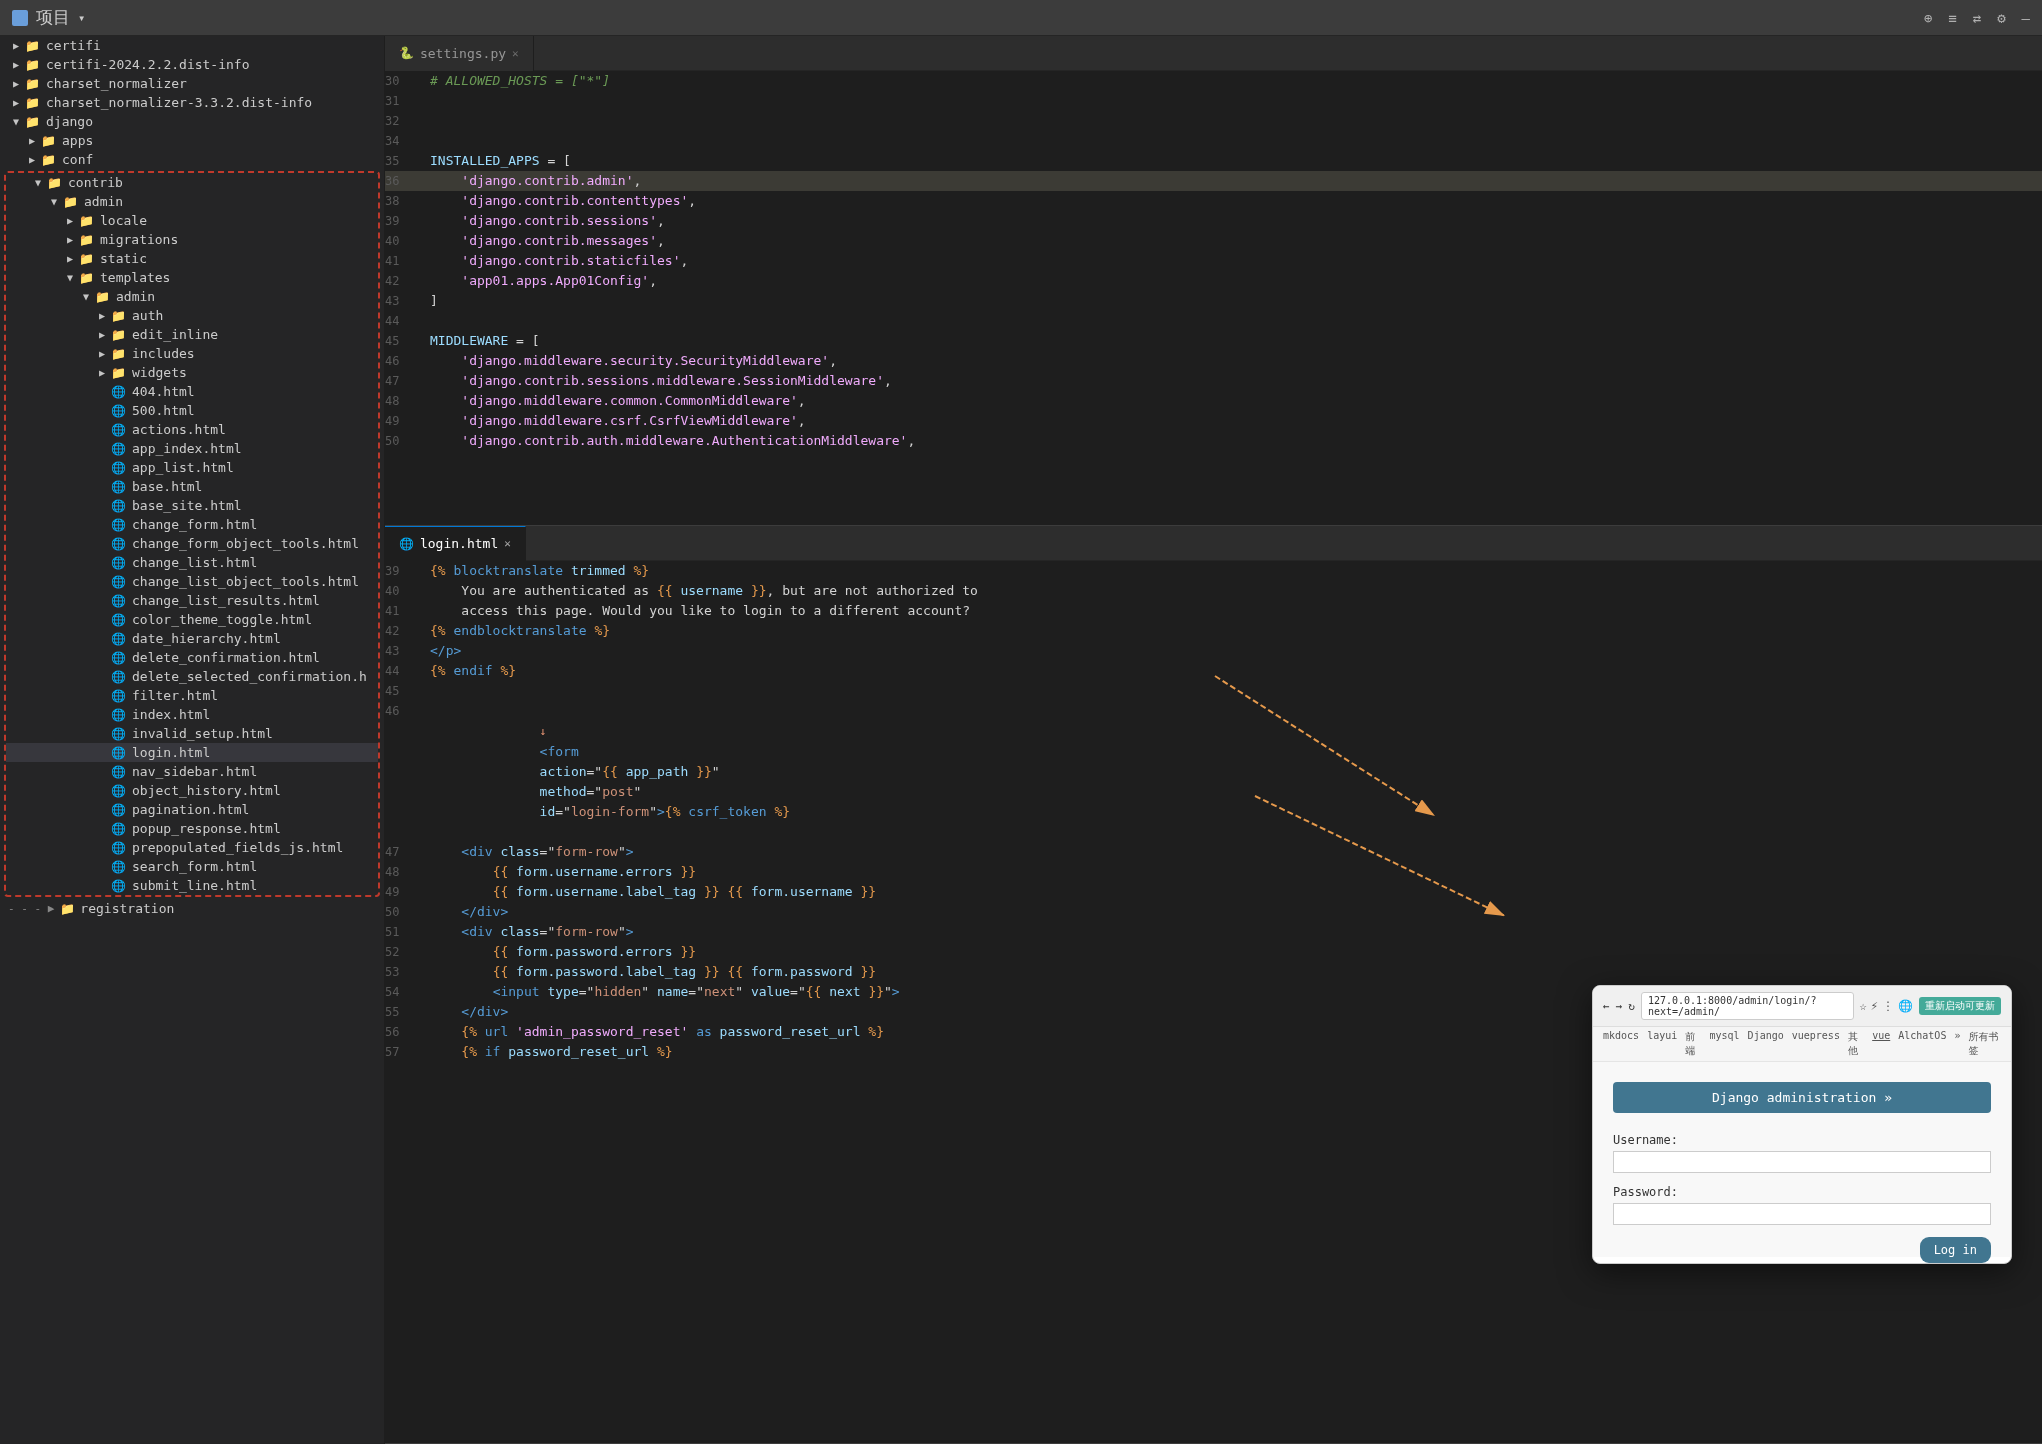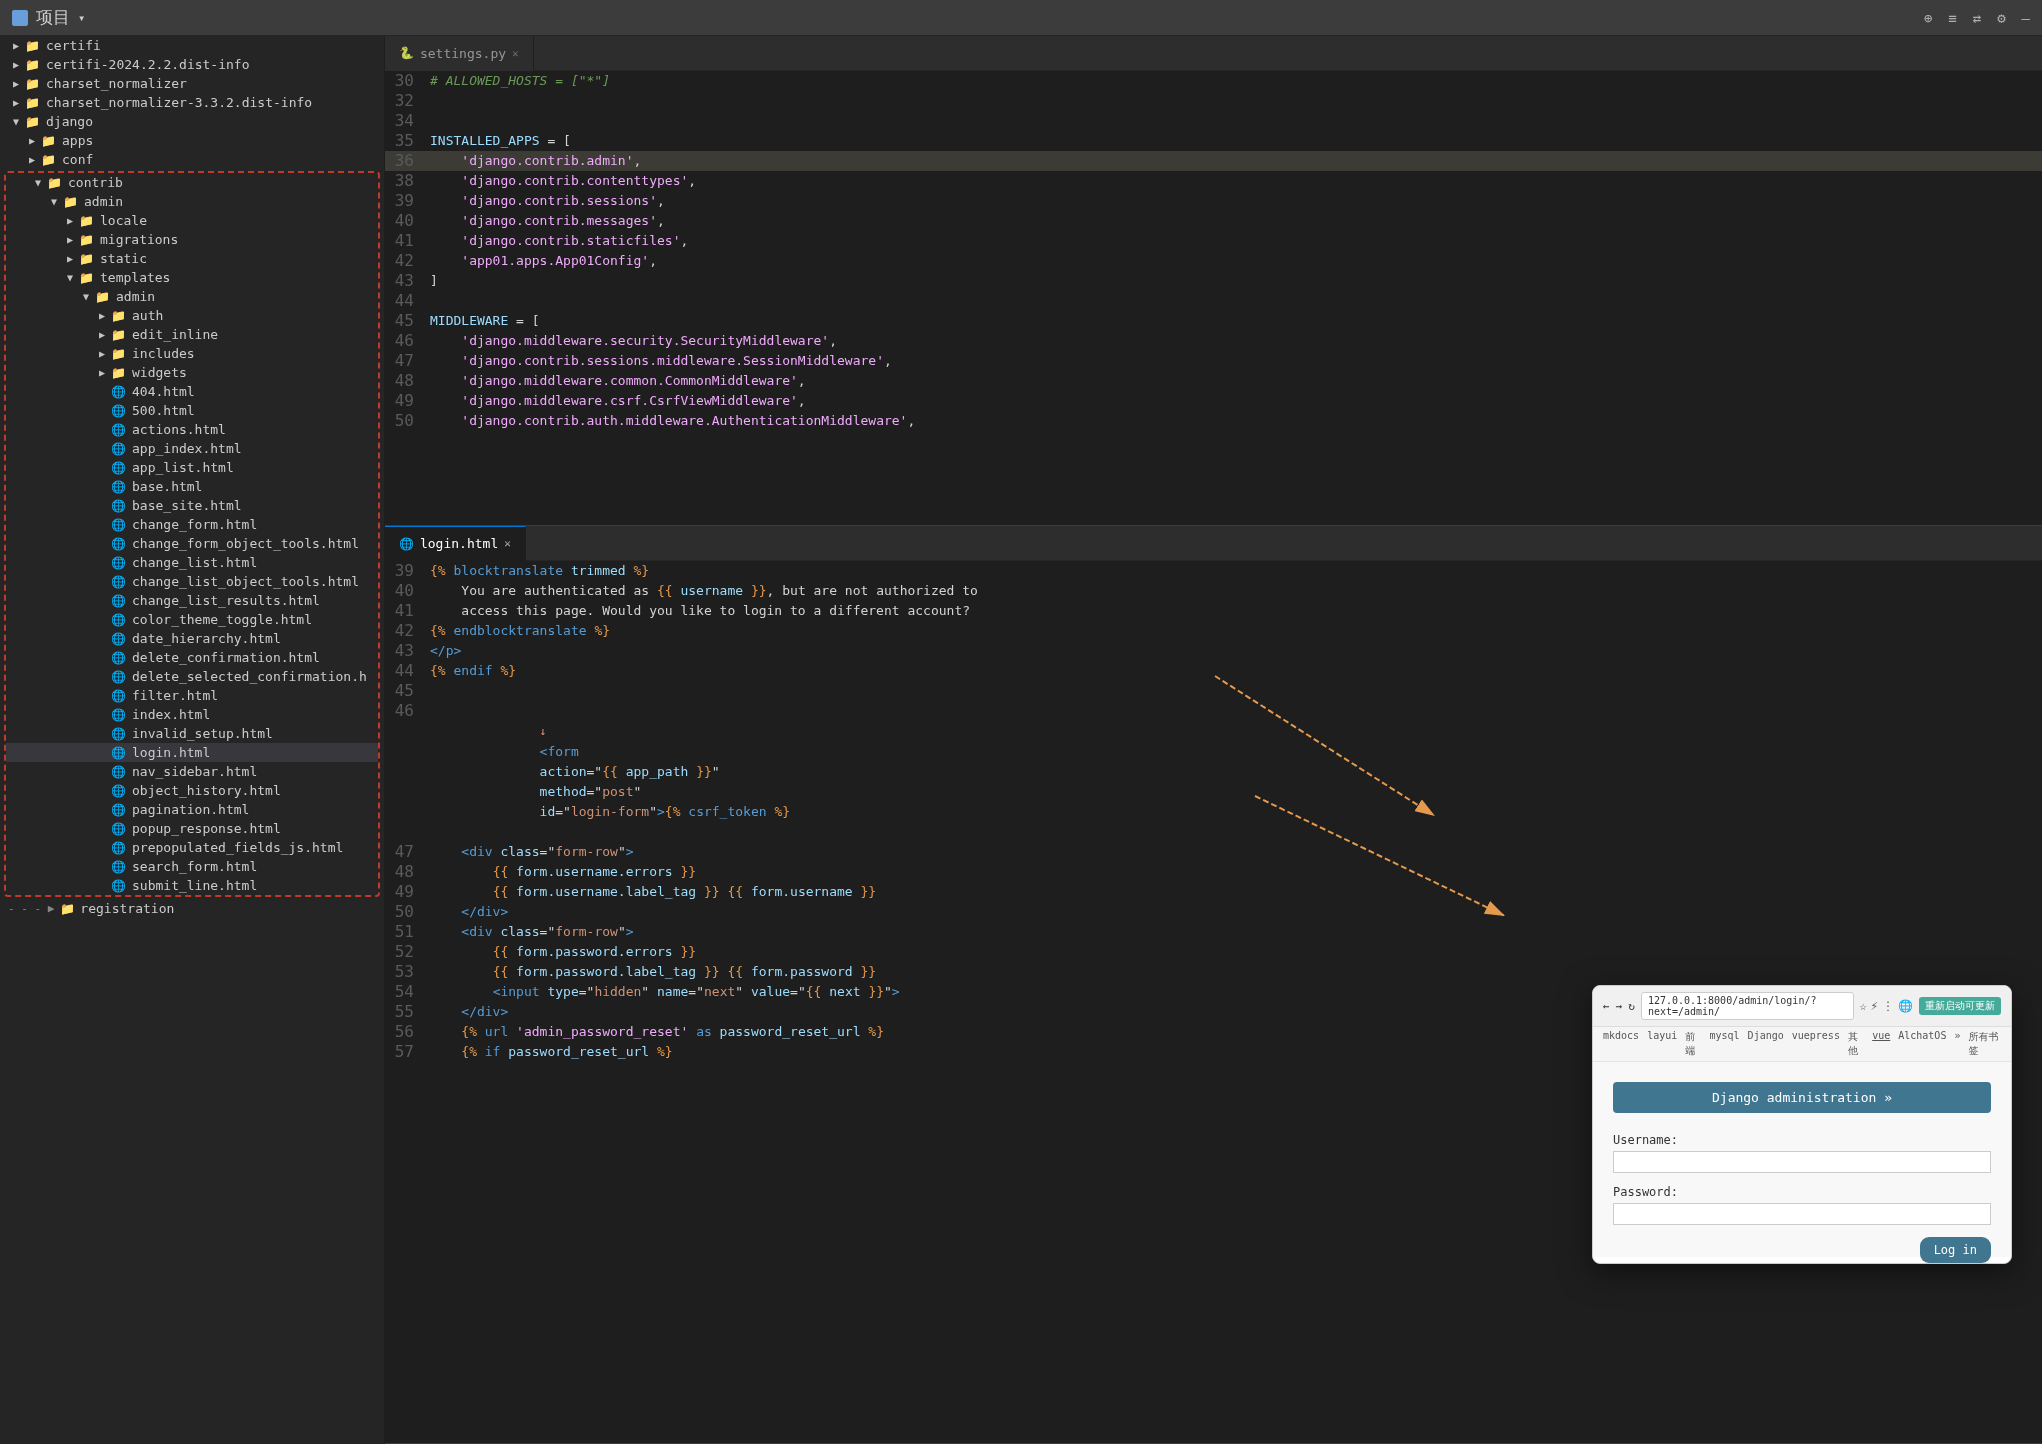--- a/index.html
+++ b/index.html
@@ -154,24 +154,23 @@
       font-family: 'Consolas', 'Monaco', monospace;
       font-size: 13px;
       line-height: 20px;
     }
     .code-line {
       display: flex;
       align-items: flex-start;
     }
     .line-num {
       width: 45px;
-      text-align: right;
       padding-right: 16px;
       color: #5a5a5a;
-      font-size: 16px;
+      font-size: 12px;
       line-height: 20px;
       flex-shrink: 0;
       user-select: none;
     }
     .line-content {
       flex: 1;
       white-space: pre;
       padding-right: 20px;
     }
     .line-highlight { background: #fffacd22; }
@@ -613,20 +612,24 @@
             <span class="tab-icon">🐍</span>
             <span>settings.py</span>
             <span class="tab-close">✕</span>
           </div>
         </div>
         <div class="code-view">
 
           <div class="code-line">
             <span class="line-num">30</span>
             <span class="line-content comment"># ALLOWED_HOSTS = ["*"]</span>
+          </div>
+          <div class="code-line">
+            <span class="line-num">31</span>
+            <span class="line-content"> </span>
           </div>
           <div class="code-line">
             <span class="line-num">32</span>
             <span class="line-content"> </span>
           </div>
           <div class="code-line">
             <span class="line-num">34</span>
             <span class="line-content"> </span>
           </div>
           <div class="code-line">

